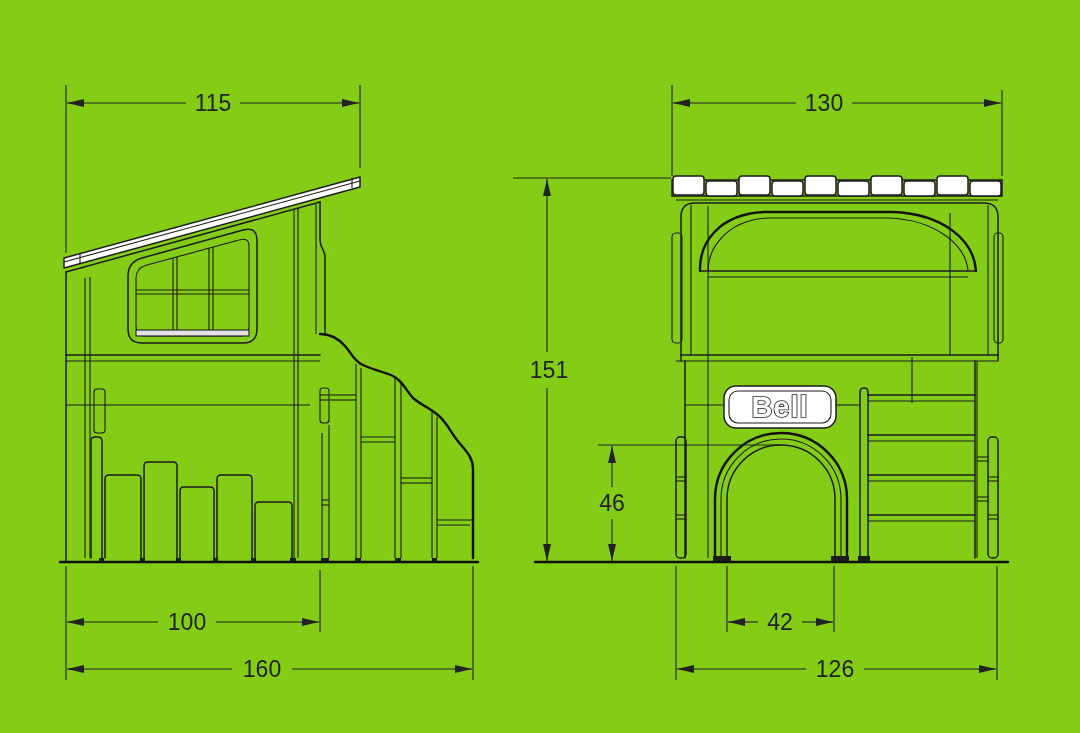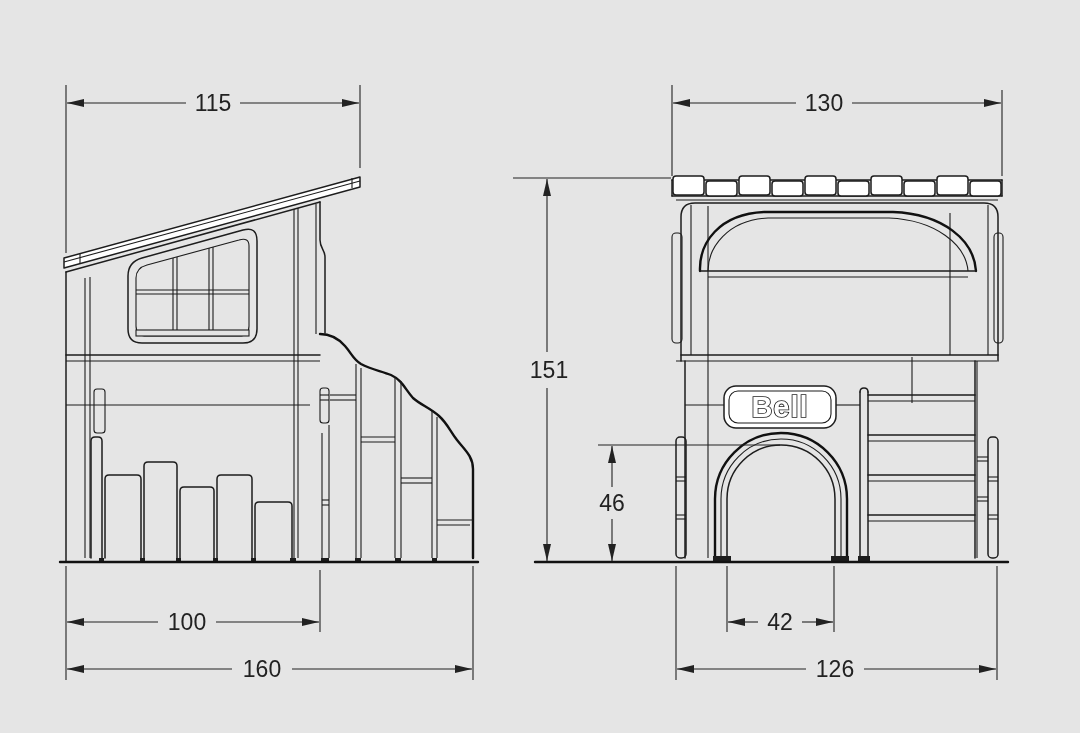--- a/index.html
+++ b/index.html
@@ -1,16 +1,16 @@
 <!DOCTYPE html>
 <html><head>
 <meta charset="utf-8">
 <style>
   html,body{margin:0;padding:0;background:#ffffff;}
-  #stage{position:relative;width:1080px;height:733px;background:#e5e5e5;overflow:hidden;
+  #stage{position:relative;width:1080px;height:733px;background:#84cc16;overflow:hidden;
          font-family:"Liberation Sans",sans-serif;}
   svg{display:block;}
   .ln{stroke:#1d1d1d;stroke-width:1.5;fill:none;stroke-linecap:round;stroke-linejoin:round;}
   .thin{stroke:#1d1d1d;stroke-width:1.1;fill:none;}
   .heavy{stroke:#111;stroke-width:2.4;fill:none;stroke-linecap:round;}
   .dim{stroke:#222;stroke-width:1.1;fill:none;}
   .arrow{fill:#222;stroke:none;}
   .dimtext{font-family:"Liberation Sans",sans-serif;font-size:23px;fill:#222;}
   .whitefill{fill:#ffffff;}
   .foot{fill:#1d1d1d;stroke:none;}

